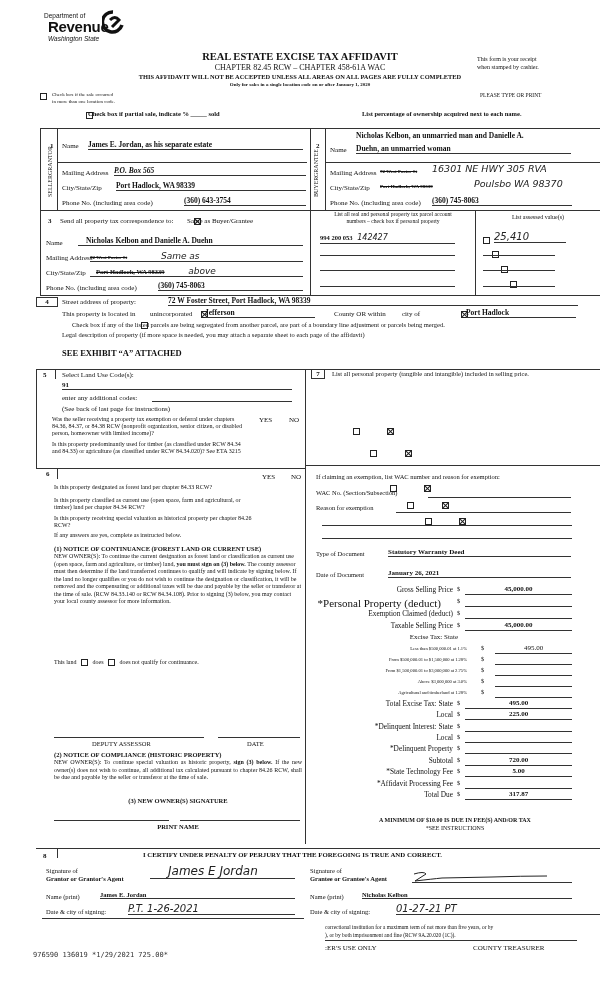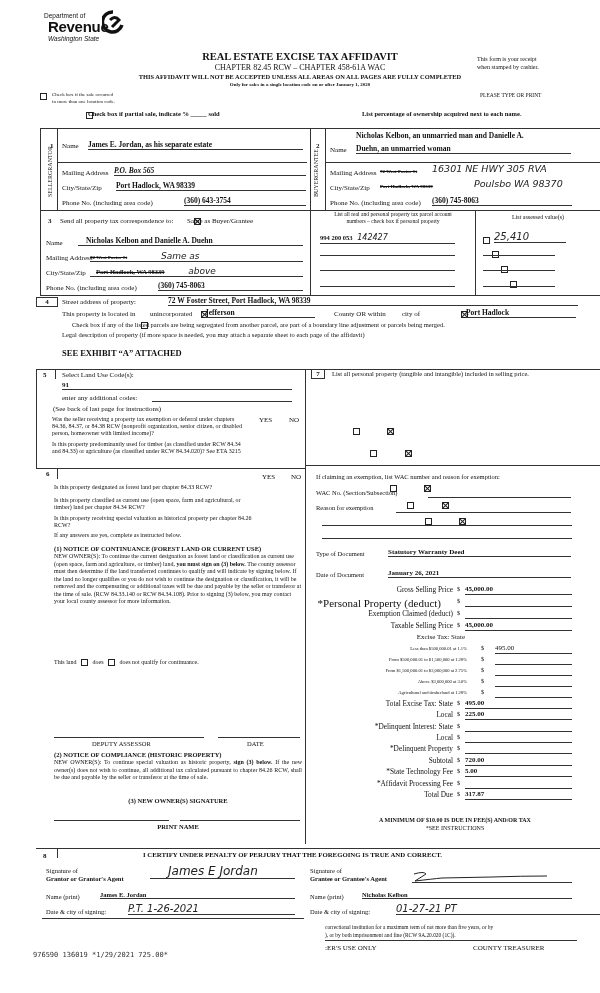--- a/index.html
+++ b/index.html
@@ -10,21 +10,21 @@
   .line { border-bottom: 1px solid #333; }
   .hand { font-family: "DejaVu Sans", sans-serif; font-style: italic; color: #222; font-weight: normal; }
   .strike { text-decoration: line-through; }
   .cb { display: inline-block; width: 7px; height: 7px; border: 1px solid #222; position: relative; vertical-align: middle; }
   .cb.x::before, .cb.x::after { content: ""; position: absolute; left: 2px; top: -1px; width: 1px; height: 7px; background: #222; }
   .cb.x::before { transform: rotate(45deg); }
   .cb.x::after { transform: rotate(-45deg); }
   .num { font-weight: bold; font-size: 7px; }
   .vtext { writing-mode: vertical-rl; transform: rotate(180deg); font-size: 6px; line-height: 6px; text-align: center; }
   .box { border: 1px solid #333; }
-  .r { text-align: left; }
+  .r { text-align: center; }
   .c { text-align: center; }
   .small { font-size: 5px; }
 </style>
 </head>
 <body>
 
 
 
 
 <div class="abs" style="left:36px;top:12px;width:100px;height:36px;">
@@ -164,21 +164,21 @@
 <div class="abs" style="left:305px;top:465px;width:295px;height:1px;background:#333;"></div>
 <div class="abs" style="left:36px;top:468px;width:269px;height:1px;background:#333;"></div>
 
 
 <div class="abs num" style="left:43px;top:371px;">5</div>
 <div class="abs" style="left:55px;top:369px;width:1px;height:10px;background:#333;"></div>
 <div class="abs" style="left:62px;top:371px;">Select Land Use Code(s):</div>
 <div class="abs b line" style="left:62px;top:381px;width:230px;font-size:7px;">91</div>
 <div class="abs" style="left:62px;top:394px;">enter any additional codes:</div>
 <div class="abs line" style="left:152px;top:401px;width:140px;height:1px;"></div>
-<div class="abs" style="left:53px;top:405px;">(See back of last page for instructions)</div>
+<div class="abs" style="left:62px;top:405px;">(See back of last page for instructions)</div>
 <div class="abs" style="left:259px;top:416px;">YES</div>
 <div class="abs" style="left:289px;top:416px;">NO</div>
 <div class="abs" style="left:52px;top:416px;width:195px;font-size:6px;line-height:7px;">Was the seller receiving a property tax exemption or deferral under chapters 84.36, 84.37, or 84.38 RCW (nonprofit organization, senior citizen, or disabled person, homeowner with limited income)?</div>
 <span class="abs cb" style="left:265px;top:427px;"></span>
 <span class="abs cb x" style="left:291px;top:427px;"></span>
 <div class="abs" style="left:52px;top:441px;width:195px;font-size:6px;line-height:7px;">Is this property predominantly used for timber (as classified under RCW 84.34 and 84.33) or agriculture (as classified under RCW 84.34.020)? See ETA 3215</div>
 <span class="abs cb" style="left:265px;top:449px;"></span>
 <span class="abs cb x" style="left:291px;top:449px;"></span>
 
 
@@ -258,21 +258,21 @@
     <div class="abs" style="left: 0px; top: 24px; width: 265px; height: 11px;">
       <div class="abs r" style="right: 122px; top: 0px; font-size: 7.3px; white-space: nowrap;">Exemption Claimed (deduct)</div>
       <div class="abs" style="left: 147px; top: 0px; font-size: 6.5px;">$</div>
       <div class="abs r line b" style="left: 155px; width: 107px; font-size: 7px; top: 0px; height: 10px;"></div>
     </div>
     <div class="abs" style="left: 0px; top: 36px; width: 265px; height: 11px;">
       <div class="abs r" style="right: 122px; top: 0px; font-size: 7.3px; white-space: nowrap;">Taxable Selling Price</div>
       <div class="abs" style="left: 147px; top: 0px; font-size: 6.5px;">$</div>
       <div class="abs r line b" style="left: 155px; width: 107px; font-size: 7px; top: 0px; height: 10px;">45,000.00</div>
     </div>
-    <div class="abs" style="left: 15px; top: 48px; width: 265px; height: 11px;">
+    <div class="abs" style="left: 8px; top: 48px; width: 265px; height: 11px;">
       <div class="abs r" style="right: 125px; top: 0px; font-size: 7px; white-space: nowrap;">Excise Tax:  State</div>
     </div>
     <div class="abs" style="left: 0px; top: 59px; width: 265px; height: 11px;">
       <div class="abs r" style="right: 108px; top: 2px; font-size: 4.6px; white-space: nowrap;">Less than $500,000.01 at 1.1%</div>
       <div class="abs" style="left: 171px; top: 0px; font-size: 6.5px;">$</div>
       <div class="abs r line" style="left: 185px; width: 77px; font-size: 7px; top: 0px; height: 10px;">495.00</div>
     </div>
     <div class="abs" style="left: 0px; top: 70px; width: 265px; height: 11px;">
       <div class="abs r" style="right: 108px; top: 2px; font-size: 4.6px; white-space: nowrap;">From $500,000.01 to $1,500,000 at 1.28%</div>
       <div class="abs" style="left: 171px; top: 0px; font-size: 6.5px;">$</div>

